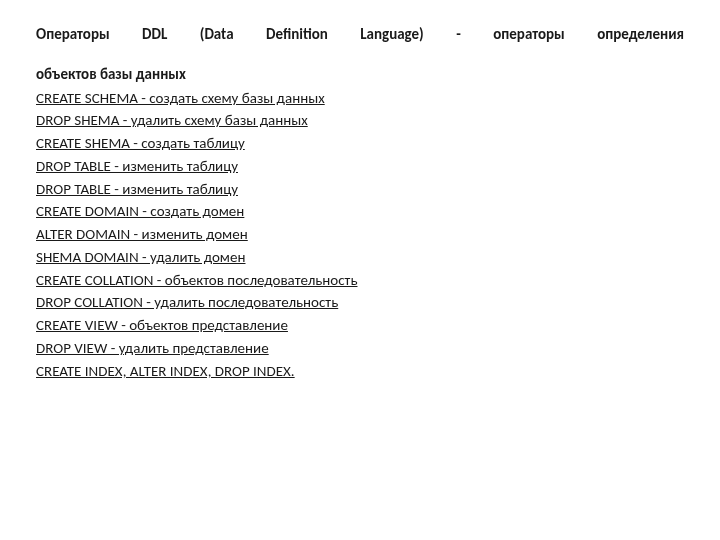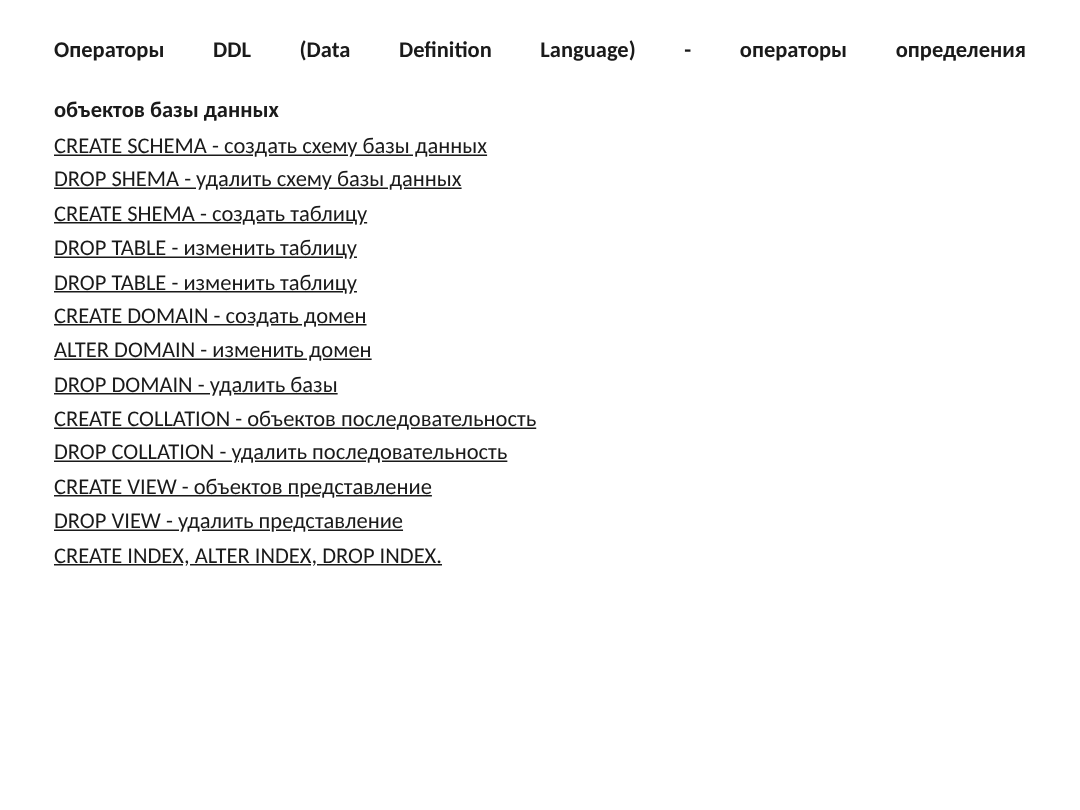--- a/index.html
+++ b/index.html
@@ -34,18 +34,18 @@
 
 <div class="title">Операторы DDL (Data Definition Language) - операторы определения</div>
 <div class="title-part2">объектов базы данных</div>
 <div class="line">CREATE SCHEMA - создать схему базы данных</div>
 <div class="line">DROP SHEMA - удалить схему базы данных</div>
 <div class="line">CREATE SHEMA - создать таблицу</div>
 <div class="line">DROP TABLE - изменить таблицу</div>
 <div class="line">DROP TABLE - изменить таблицу</div>
 <div class="line">CREATE DOMAIN - создать домен</div>
 <div class="line">ALTER DOMAIN - изменить домен</div>
-<div class="line">DROP DOMAIN - удалить базы</div>
+<div class="line">SHEMA DOMAIN - удалить домен</div>
 <div class="line">CREATE COLLATION - объектов последовательность</div>
 <div class="line">DROP COLLATION - удалить последовательность</div>
 <div class="line">CREATE VIEW - объектов представление</div>
 <div class="line">DROP VIEW - удалить представление</div>
 <div class="line">CREATE INDEX, ALTER INDEX, DROP INDEX.</div>
 
 </body></html>

